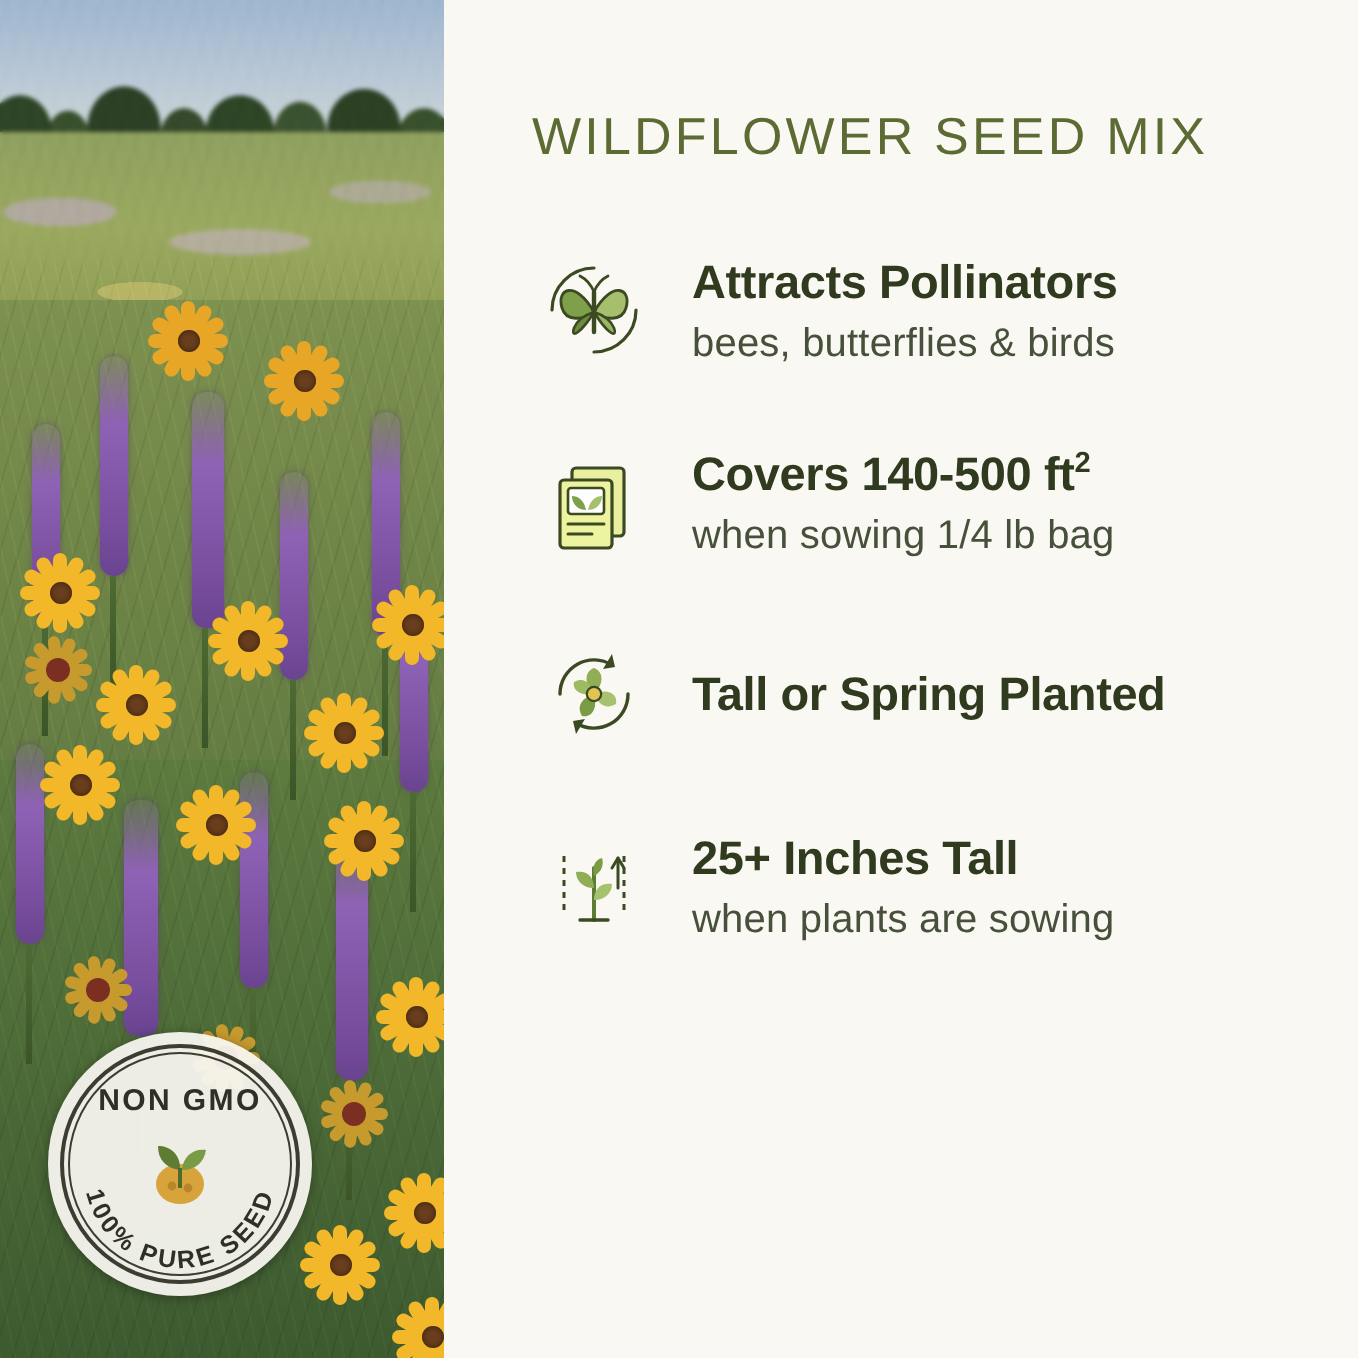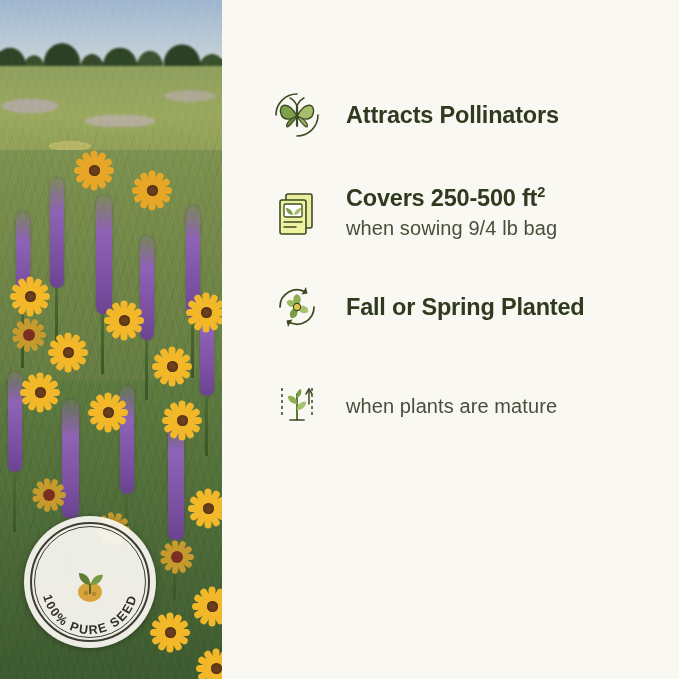--- a/index.html
+++ b/index.html
@@ -457,20 +457,21 @@
         <span class="pet" style="transform: rotate(261.6deg);"></span>
         <span class="pet" style="transform: rotate(294.3deg);"></span>
         <span class="pet" style="transform: rotate(327deg);"></span>
         <span class="ctr"></span>
       </div>
 
     <div class="seal">
       <div class="seal-ring"></div>
       <div class="seal-ring2"></div>
       <div class="seal-core">
+        <div class="non-gmo">NON GMO</div>
         <svg class="seal-icon" viewBox="0 0 40 36">
           <ellipse cx="20" cy="24" rx="12" ry="10" fill="#d8a33a"></ellipse>
           <path d="M20 16 C20 9 15 5 9 5 C9 12 13 16 20 17 Z" fill="#5e7c34"></path>
           <path d="M21 16 C22 10 27 6 33 7 C32 13 28 17 21 17 Z" fill="#7a9b46"></path>
           <path d="M20 26 L20 16" stroke="#4d6b2c" stroke-width="2" fill="none"></path>
           <circle cx="16" cy="25" r="2.2" fill="#b7862c"></circle>
           <circle cx="24" cy="26" r="2.2" fill="#b7862c"></circle>
         </svg>
         <svg class="seal-arc" viewBox="0 0 132 132">
           <defs>
@@ -478,93 +479,96 @@
           </defs>
           <text>
             <textPath href="#arcpath" startOffset="50%" text-anchor="middle">100% PURE SEED</textPath>
           </text>
         </svg>
       </div>
     </div>
   </div>
 
   <div class="content">
+    <div class="subtitle">WILDFLOWER SEED MIX</div>
 
     <div class="features">
 
       <div class="feature">
         <div class="fic">
           <svg width="58" height="58" viewBox="0 0 58 58">
             <path d="M8 29 A21 21 0 0 1 29 8" fill="none" stroke="#3c4a23" stroke-width="1.6" stroke-linecap="round"></path>
             <path d="M50 29 A21 21 0 0 1 29 50" fill="none" stroke="#3c4a23" stroke-width="1.6" stroke-linecap="round"></path>
             <path d="M29 30 C20 14 10 18 13 28 C15 35 24 34 29 30 Z" fill="#7fa04a" stroke="#3c4a23" stroke-width="1.4"></path>
             <path d="M29 30 C38 14 48 18 45 28 C43 35 34 34 29 30 Z" fill="#a5bf6c" stroke="#3c4a23" stroke-width="1.4"></path>
             <path d="M29 30 C23 40 17 44 19 38 C21 33 26 31 29 30 Z" fill="#6c8c3e" stroke="#3c4a23" stroke-width="1.3"></path>
             <path d="M29 30 C35 40 41 44 39 38 C37 33 32 31 29 30 Z" fill="#9ab665" stroke="#3c4a23" stroke-width="1.3"></path>
             <path d="M29 20 L29 40" stroke="#3c4a23" stroke-width="2.2" stroke-linecap="round"></path>
             <path d="M29 20 C27 15 24 13 22 12" fill="none" stroke="#3c4a23" stroke-width="1.4" stroke-linecap="round"></path>
             <path d="M29 20 C31 15 34 13 36 12" fill="none" stroke="#3c4a23" stroke-width="1.4" stroke-linecap="round"></path>
           </svg>
         </div>
         <div class="ftext">
           <div class="fhead">Attracts Pollinators</div>
+          <div class="fsub">bees, butterflies &amp; birds</div>
         </div>
       </div>
 
       <div class="feature">
         <div class="fic">
           <svg width="58" height="58" viewBox="0 0 58 58">
             <rect x="18" y="12" width="26" height="34" rx="2" fill="#e9ef9e" stroke="#3c4a23" stroke-width="1.6"></rect>
             <rect x="12" y="18" width="26" height="34" rx="2" fill="#eef39f" stroke="#3c4a23" stroke-width="1.6"></rect>
             <rect x="16" y="22" width="18" height="13" rx="1.5" fill="#ffffff" stroke="#3c4a23" stroke-width="1.3"></rect>
             <path d="M25 33 C24 28 21 26 18 26 C18 30 21 33 25 33 Z" fill="#7fa04a"></path>
             <path d="M26 33 C27 28 30 26 33 26 C33 30 30 33 26 33 Z" fill="#a5bf6c"></path>
             <path d="M16 40 H34" stroke="#3c4a23" stroke-width="1.5" stroke-linecap="round"></path>
             <path d="M16 45 H28" stroke="#3c4a23" stroke-width="1.5" stroke-linecap="round"></path>
           </svg>
         </div>
         <div class="ftext">
-          <div class="fhead"><span>Covers 250-500 ft</span><sup>2</sup></div>
-          <div class="fsub">when sowing 9/4 lb bag</div>
+          <div class="fhead"><span>Covers 140-500 ft</span><sup>2</sup></div>
+          <div class="fsub">when sowing 1/4 lb bag</div>
         </div>
       </div>
 
       <div class="feature">
         <div class="fic">
           <svg width="58" height="58" viewBox="0 0 58 58">
             <path d="M12 29 A17 17 0 0 1 38 14.5" fill="none" stroke="#3c4a23" stroke-width="1.7" stroke-linecap="round"></path>
             <path d="M46 29 A17 17 0 0 1 20 43.5" fill="none" stroke="#3c4a23" stroke-width="1.7" stroke-linecap="round"></path>
             <path d="M38 9 L39.5 15.5 L33.5 16.5 Z" fill="#3c4a23"></path>
             <path d="M20 49 L18.5 42.5 L24.5 41.5 Z" fill="#3c4a23"></path>
             <path d="M29 29 C24 24 24 18 29 16 C34 18 34 24 29 29 Z" fill="#8fae55"></path>
             <path d="M29 29 C36 26 41 29 40 34 C35 37 31 34 29 29 Z" fill="#a7c26f"></path>
             <path d="M29 29 C31 36 28 41 23 40 C20 35 23 31 29 29 Z" fill="#7a9c45"></path>
             <path d="M29 29 C22 30 18 27 19 23 C24 20 28 24 29 29 Z" fill="#9cbb63"></path>
             <circle cx="29" cy="29" r="3.6" fill="#e3c351" stroke="#3c4a23" stroke-width="1.1"></circle>
           </svg>
         </div>
         <div class="ftext">
-          <div class="fhead">Fall or Spring Planted</div>
+          <div class="fhead">Tall or Spring Planted</div>
         </div>
       </div>
 
       <div class="feature">
         <div class="fic">
           <svg width="58" height="58" viewBox="0 0 58 58">
             <path d="M14 14 L14 44" fill="none" stroke="#3c4a23" stroke-width="1.5" stroke-dasharray="3 3"></path>
             <path d="M44 14 L44 44" fill="none" stroke="#3c4a23" stroke-width="1.5" stroke-dasharray="3 3"></path>
             <path d="M38 20 L41 15 L44 20" fill="none" stroke="#3c4a23" stroke-width="1.5" stroke-linecap="round" stroke-linejoin="round"></path>
             <path d="M41 15 L41 30" fill="none" stroke="#3c4a23" stroke-width="1.5" stroke-linecap="round"></path>
             <path d="M29 46 L29 20" stroke="#5e7c34" stroke-width="2" stroke-linecap="round"></path>
             <path d="M29 30 C23 30 20 26 20 22 C26 21 29 25 29 30 Z" fill="#8fae55"></path>
             <path d="M29 36 C35 36 38 32 38 28 C32 27 29 31 29 36 Z" fill="#a7c26f"></path>
             <path d="M29 24 C33 22 34 18 33 15 C29 16 28 20 29 24 Z" fill="#7a9c45"></path>
             <path d="M22 46 H36" stroke="#3c4a23" stroke-width="1.7" stroke-linecap="round"></path>
           </svg>
         </div>
         <div class="ftext">
-          <div class="fsub">when plants are mature</div>
+          <div class="fhead">25+ Inches Tall</div>
+          <div class="fsub">when plants are sowing</div>
         </div>
       </div>
 
     </div>
   </div>
 </div>
 
 </body></html>

